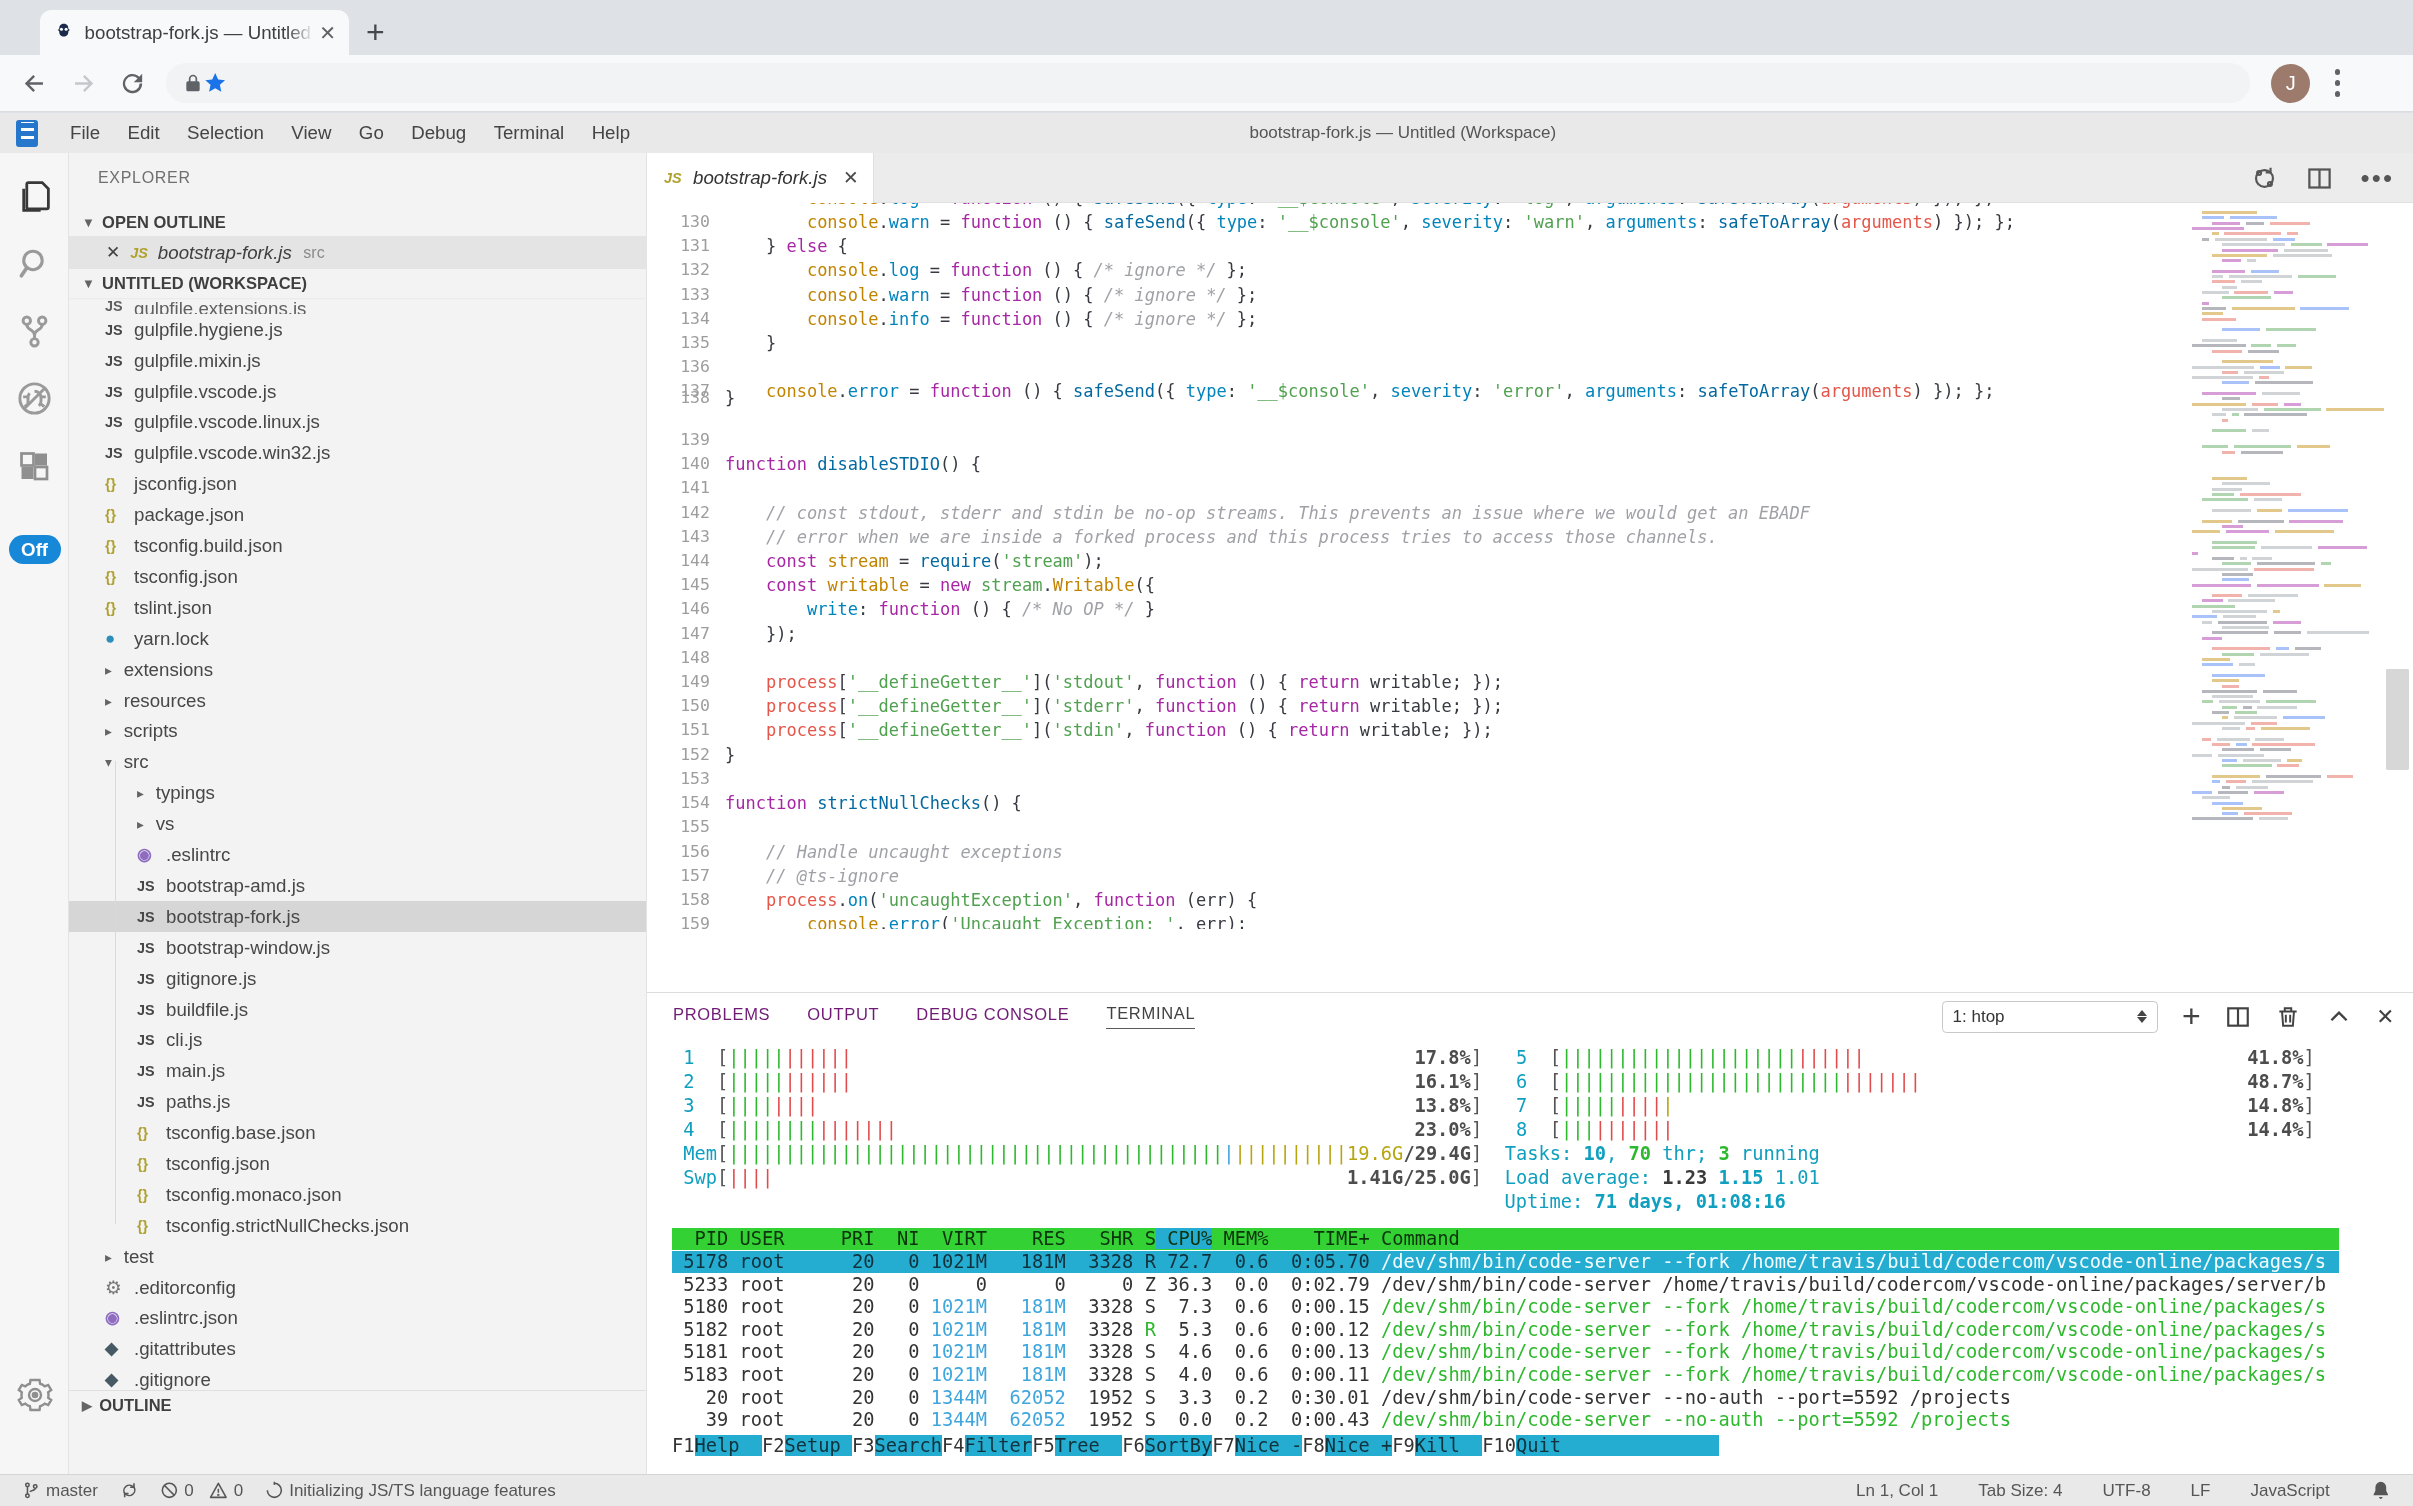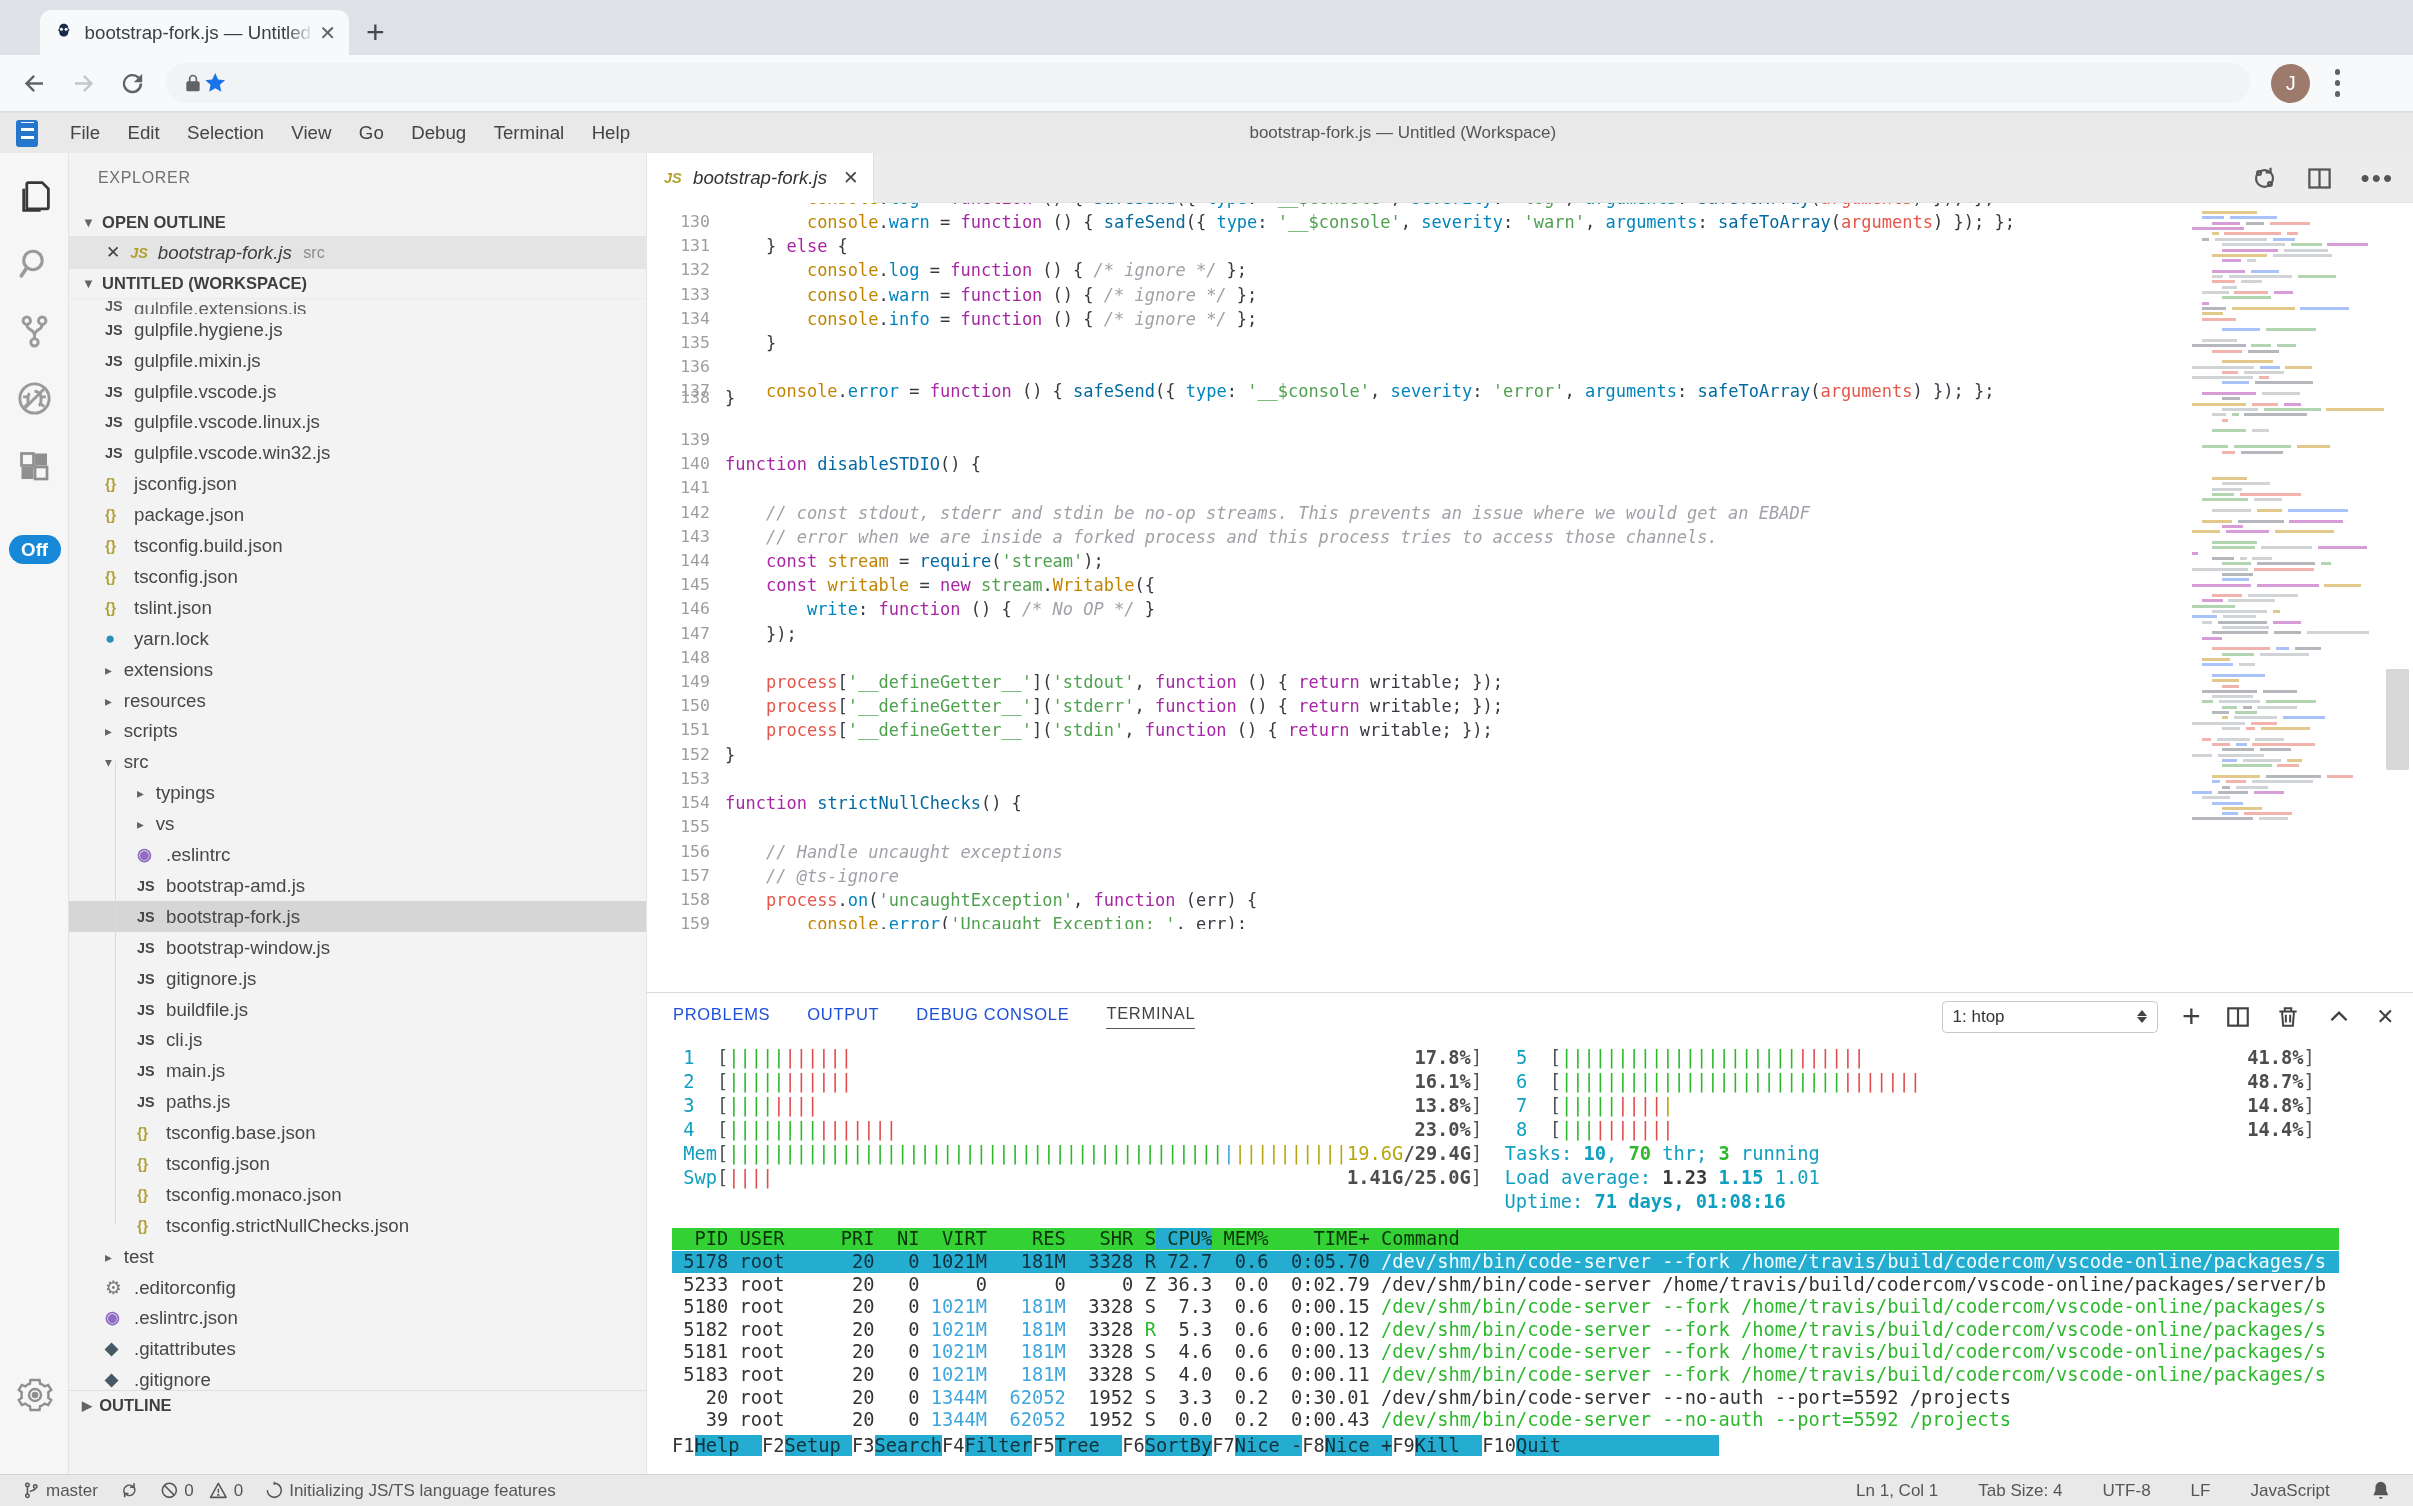--- a/index.html
+++ b/index.html
@@ -78,21 +78,21 @@
   .cline .src{position:absolute;left:78px;}
   .tk-d{color:#383a42;} .tk-k{color:#a626a4;} .tk-f{color:#0369a1;} .tk-p{color:#0184bc;}
   .tk-s{color:#50a14f;} .tk-v{color:#e45649;} .tk-c{color:#c18401;} .tk-m{color:#a0a1a7;font-style:italic;}
   #minimap{position:absolute;right:37px;top:2.9px;width:184px;height:618px;}
   #vthumb{position:absolute;right:4.3px;top:466px;width:23px;height:101px;background:#c9c9c9;opacity:.75;border-radius:1.4px;}
 
   
   #panel{position:absolute;left:0;top:839px;width:100%;bottom:0;background:#fff;border-top:0.7px solid #dcdcdc;box-sizing:border-box;}
   #panelhead{position:absolute;left:0;top:0;width:100%;height:47px;}
   #ptabs{position:absolute;left:26px;top:0;height:100%;display:flex;gap:37px;align-items:center;}
-  .ptab{font-size:16.5px;letter-spacing:0.7px;color:#1d4ed8;padding-bottom:4.3px;}
+  .ptab{font-size:16.5px;letter-spacing:0.7px;color:#701a75;padding-bottom:4.3px;}
   .ptab.active{color:#424242;border-bottom:1.4px solid #5a5a5a;}
   #pctrl{position:absolute;right:18.7px;top:0;height:100%;display:flex;align-items:center;gap:24.4px;}
   #tsel{width:216px;height:32px;border:0.7px solid #c8c8c8;border-radius:4.3px;background:#fff;font-size:17px;color:#333;
         display:flex;align-items:center;padding:0 10px;box-sizing:border-box;justify-content:space-between;}
   .updn{display:flex;flex-direction:column;gap:1.4px;align-items:center;}
   .updn i{width:0;height:0;border-left:5px solid transparent;border-right:5px solid transparent;display:block;}
   .updn .u{border-bottom:6.5px solid #444;} .updn .d{border-top:6.5px solid #444;}
   #term{position:absolute;left:25px;top:47px;right:0;bottom:0;font-family:"DejaVu Sans Mono",monospace;font-size:18.7px;color:#4d4d4d;}
   .trow{position:absolute;left:0;white-space:pre;line-height:24px;height:24px;}
   .t-cyan{color:#0f9fbf;} .t-cyanb{color:#0f9fbf;font-weight:bold;}

